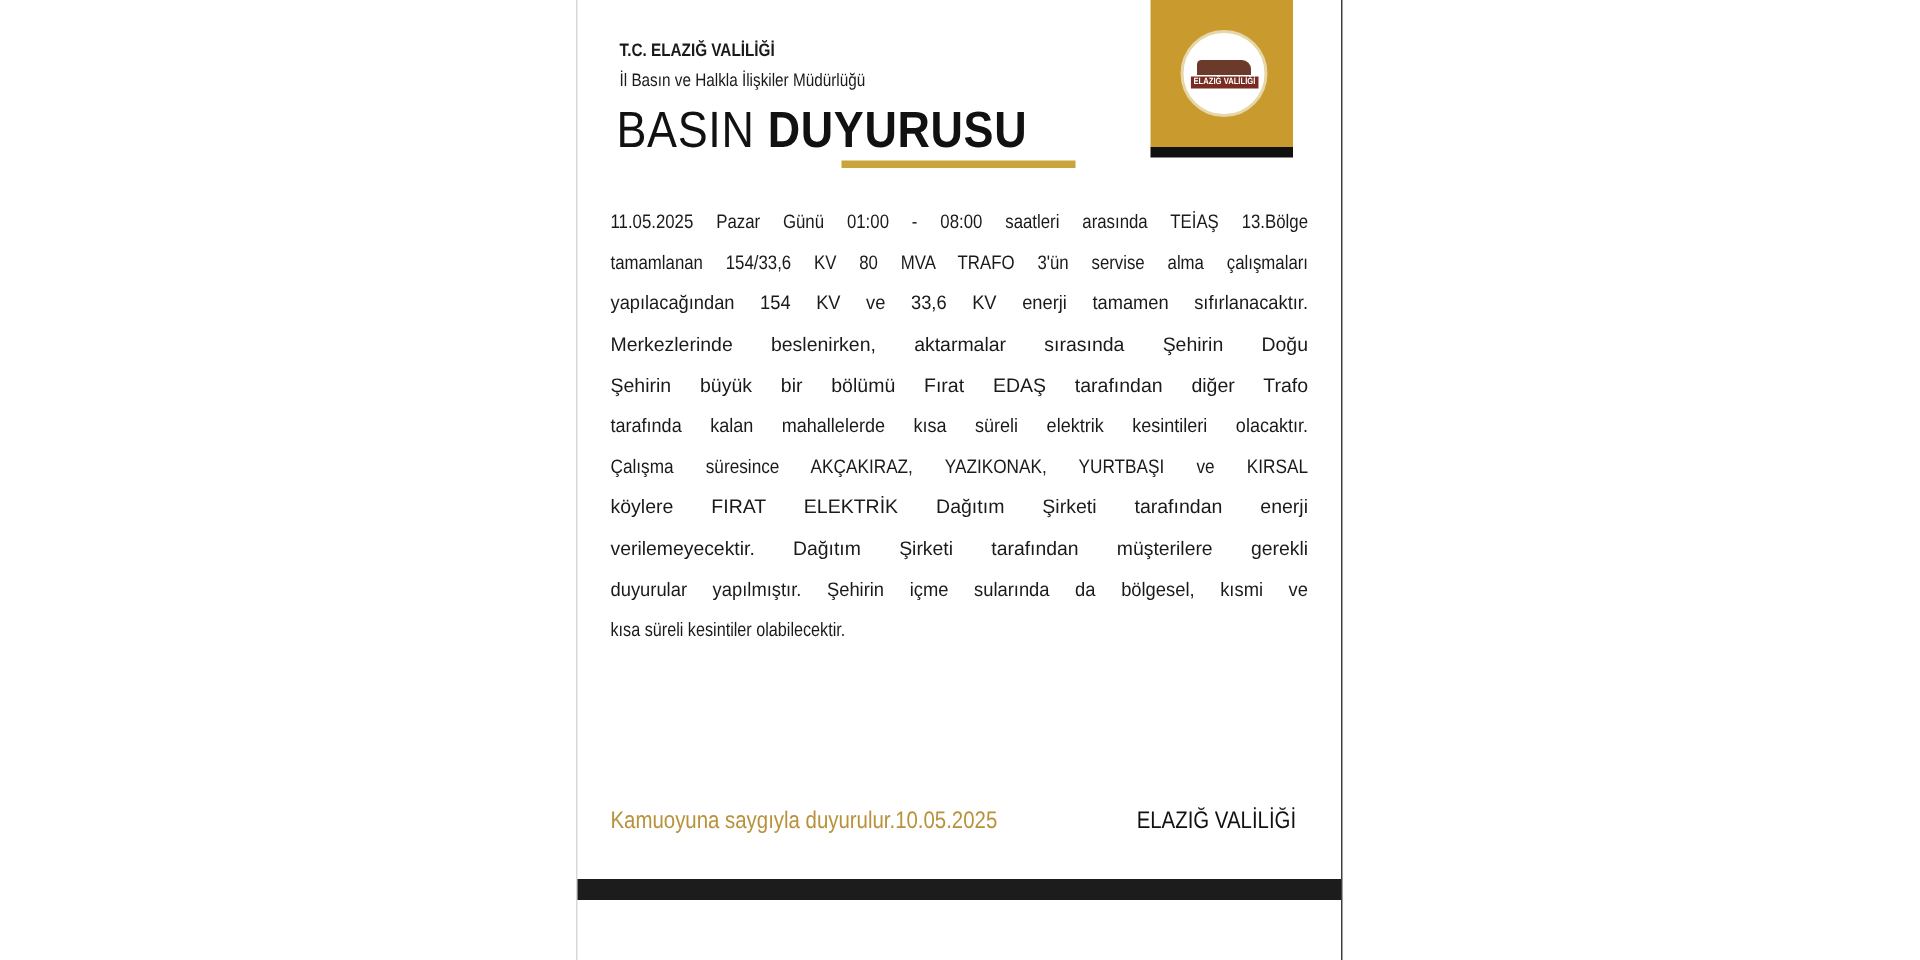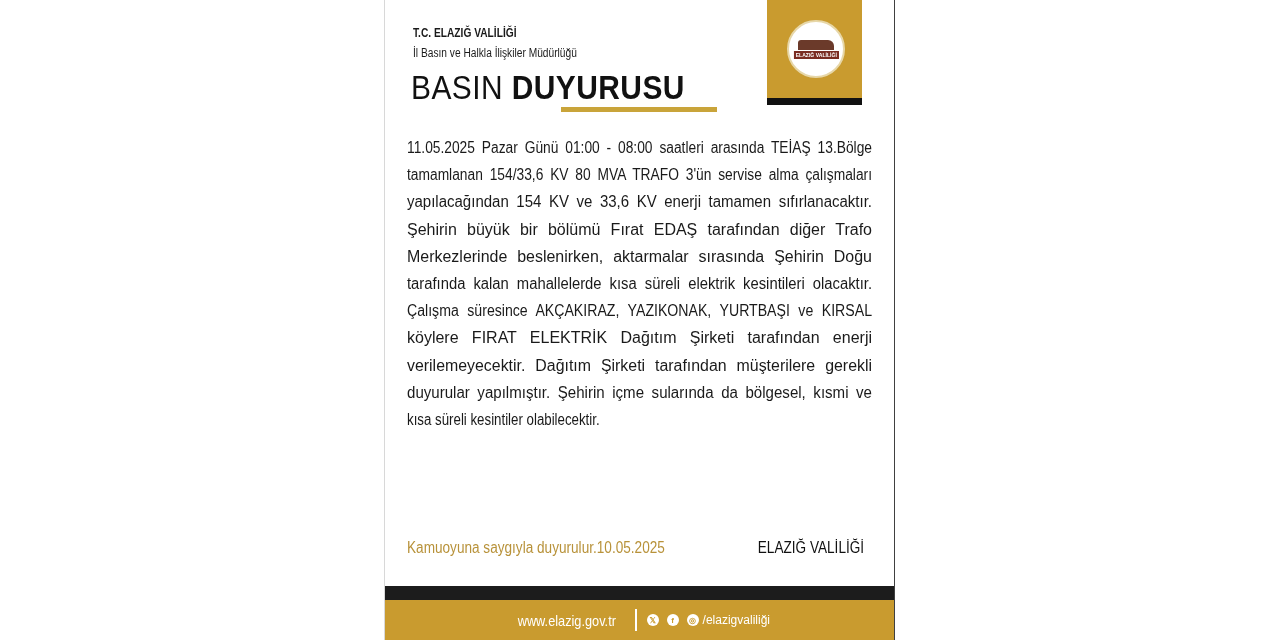--- a/index.html
+++ b/index.html
@@ -42,21 +42,21 @@
     }
     .logo-train {
       width: 36px; height: 10px; background: #6b3a2a; border-radius: 3px 6px 0 0; margin-bottom: 1px;
     }
     .logo-text {
       font-size: 6px; font-weight: bold; color: #fff; background: #7a2c22; padding: 1px 2px;
       white-space: nowrap; transform: scaleX(0.85);
     }
     .body-text {
       position: absolute; left: 22px; top: 134px; width: 465px;
-      font-size: 16px; line-height: 27.2px; color: #1a1a1a; text-align: justify;
+      font-size: 13px; line-height: 27.2px; color: #1a1a1a; text-align: justify;
       font-family: "Liberation Sans Narrow", "Liberation Sans", sans-serif;
     }
     .body-text .line {
       display: block; white-space: nowrap; transform-origin: left;
       text-align-last: justify; text-align: justify;
     }
     .closing {
       position: absolute; left: 22px; top: 539px; font-size: 16px; color: #b8923a;
       transform: scaleX(0.85); transform-origin: left; white-space: nowrap;
     }
@@ -102,35 +102,27 @@
       <div class="logo-train"></div>
       <div class="logo-text">ELAZIĞ VALİLİĞİ</div>
     </div>
   </div>
   <div class="logo-bar"></div>
 
   <div class="body-text">
     <span class="line" style="display: block; transform: scaleX(0.861111); width: 540px;">11.05.2025 Pazar Günü 01:00 - 08:00 saatleri arasında TEİAŞ 13.Bölge</span>
     <span class="line" style="display: block; transform: scaleX(0.861111); width: 540px;">tamamlanan 154/33,6 KV 80 MVA TRAFO 3'ün servise alma çalışmaları</span>
     <span class="line" style="display: block; transform: scaleX(0.9375); width: 496px;">yapılacağından 154 KV ve 33,6 KV enerji tamamen sıfırlanacaktır.</span>
+    <span class="line" style="display: block; transform: scaleX(0.997854); width: 466px;">Merkezlerinde beslenirken, aktarmalar sırasında Şehirin Doğu</span>
     <span class="line" style="display: block; transform: scaleX(1); width: 465px;">Şehirin büyük bir bölümü Fırat EDAŞ tarafından diğer Trafo</span>
-    <span class="line" style="display: block; transform: scaleX(0.997854); width: 466px;">Merkezlerinde beslenirken, aktarmalar sırasında Şehirin Doğu</span>
     <span class="line" style="display: block; transform: scaleX(0.924453); width: 503px;">tarafında kalan mahallelerde kısa süreli elektrik kesintileri olacaktır.</span>
     <span class="line" style="display: block; transform: scaleX(0.882353); width: 527px;">Çalışma süresince AKÇAKIRAZ, YAZIKONAK, YURTBAŞI ve KIRSAL</span>
     <span class="line" style="display: block; transform: scaleX(1); width: 465px;">köylere FIRAT ELEKTRİK Dağıtım Şirketi tarafından enerji</span>
     <span class="line" style="display: block; transform: scaleX(0.99359); width: 468px;">verilemeyecektir. Dağıtım Şirketi tarafından müşterilere gerekli</span>
     <span class="line" style="display: block; transform: scaleX(0.941296); width: 494px;">duyurular yapılmıştır. Şehirin içme sularında da bölgesel, kısmi ve</span>
     <span class="line last" style="text-align-last: left; display: block; transform: scaleX(0.83);">kısa süreli kesintiler olabilecektir.</span>
   </div>
 
   <div class="closing">Kamuoyuna saygıyla duyurulur.10.05.2025</div>
   <div class="signature">ELAZIĞ VALİLİĞİ</div>
 
   <div class="footer-black"></div>
-  <div class="footer-gold">
-    <span class="website">www.elazig.gov.tr</span>
-    <span class="divider"></span>
-    <span class="social-icon">𝕏</span>
-    <span class="social-icon">f</span>
-    <span class="social-icon">◎</span>
-    <span class="social-handle">/elazigvaliliği</span>
-  </div>
 </div>
 
 </body></html>

